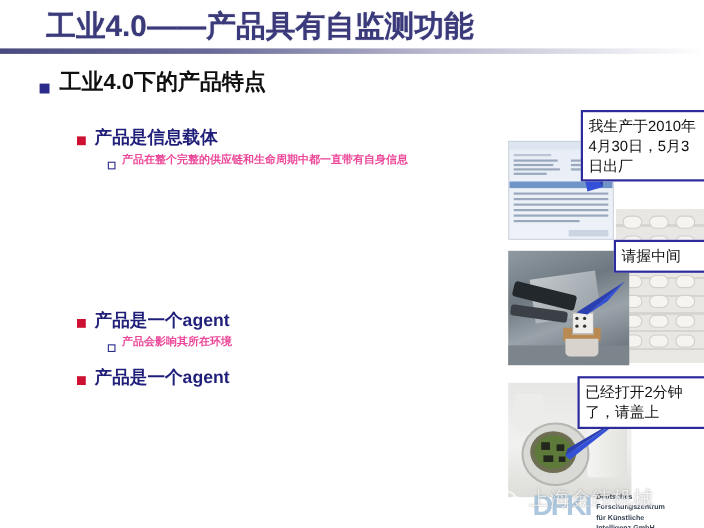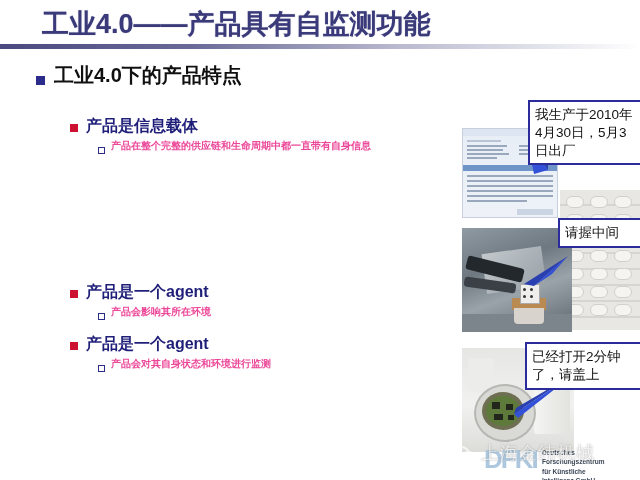--- a/index.html
+++ b/index.html
@@ -164,24 +164,20 @@
     <div class="l3">
       <span class="bul-hollow"></span>
       <span class="l3-text">产品会影响其所在环境</span>
     </div>
   </div>
 
   <div class="l2" style="left:70px;top:334px;width:410px;">
     <div class="l2-row">
       <span class="bul-red"></span>
       <span class="l2-title">产品是一个agent</span>
-    </div>
-    <div class="l3">
-      <span class="bul-hollow"></span>
-      <span class="l3-text">产品会对其自身状态和环境进行监测</span>
     </div>
   </div>
 
   <div class="photo" id="photo-blister">
     <div class="pill" style="left:6px;top:6px;"></div>
     <div class="pill" style="left:30px;top:6px;"></div>
     <div class="pill" style="left:54px;top:6px;"></div>
     <div class="pill" style="left:6px;top:24px;"></div>
     <div class="pill" style="left:30px;top:24px;"></div>
     <div class="pill" style="left:54px;top:24px;"></div>

